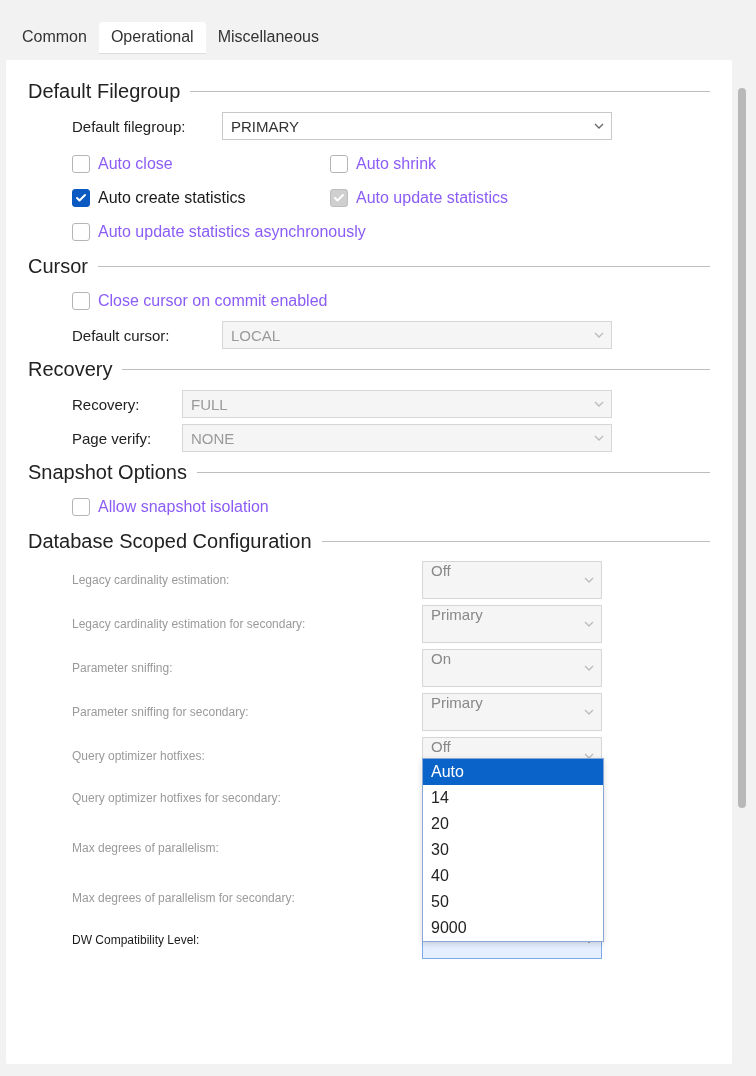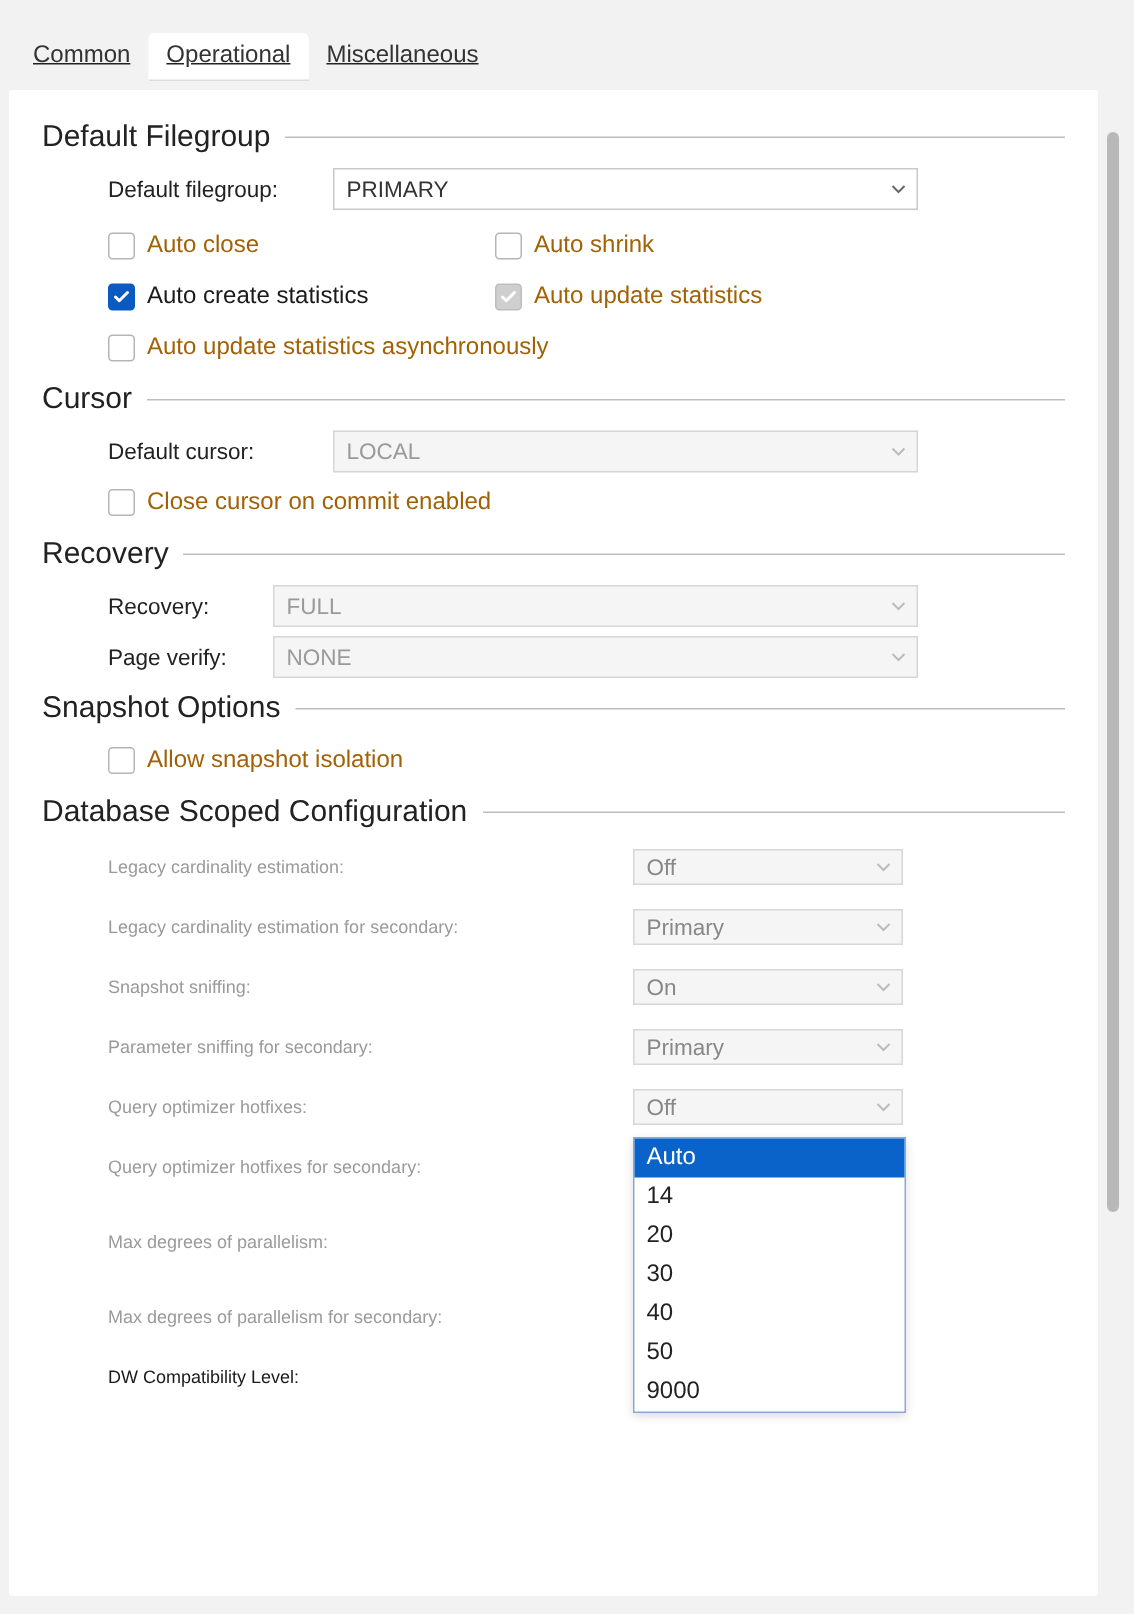--- a/index.html
+++ b/index.html
@@ -11,21 +11,20 @@
     font-size: 15px;
     background: #f2f2f2;
     color: #222;
     overflow: hidden;
   }
   .canvas {
     position: relative;
     width: 756px;
     height: 1076px;
     background: #f2f2f2;
-    text-decoration: underline;
   }
   .tabs {
     display: flex;
     align-items: flex-end;
     padding: 22px 0 0 10px;
   }
   .tab {
     padding: 6px 12px 8px 12px;
     color: #333;
     font-size: 16px;
@@ -125,47 +124,46 @@
   }
   .chk .box.checked-blue {
     background: #0a5ac2;
     border-color: #0a5ac2;
   }
   .chk .box.checked-grey {
     background: #cfcfcf;
     border-color: #bdbdbd;
   }
   .chk .box svg { display:block; }
-  .chk .txt { color: #a16207; font-size: 16px; }
+  .chk .txt { color: #8b5cf6; font-size: 16px; }
   .chk .txt.dark { color: #1a1a1a; font-weight: 500; }
 
   .dsc-row {
     display: flex;
     align-items: center;
     margin: 6px 0 6px 44px;
     min-height: 34px;
   }
   .dsc-label {
     width: 350px;
     color: #9a9a9a;
     font-size: 12px;
   }
   .dsc-label.dark { color: #1a1a1a; font-weight: 500; }
   .dsc-select-wrap {
     width: 180px;
   }
   .dsc-select {
     position: relative;
     width: 180px;
-    height: 24px;
+    height: 38px;
     border: 1px solid #d6d6d6;
     background: #f5f5f5;
     color: #888;
     display: flex;
-    align-items: center;
     padding: 0 26px 0 8px;
     box-sizing: border-box;
   }
   .dsc-select .chev { position:absolute; right:6px; top:50%; transform:translateY(-50%); color:#bbb; }
   .dsc-select.accent {
     background: #e6efff;
     border-color: #7da9e8;
     color: #333;
   }
   .dsc-select.accent .chev { color:#555; }
@@ -266,36 +264,36 @@
         </span>
       </div>
     </div>
 
     <div class="section">
       <div class="section-header">
         <span class="section-title">Cursor</span>
         <span class="section-line"></span>
       </div>
       <div class="row">
+        <span class="chk" style="min-width:auto">
+          <span class="box"></span>
+          <span class="txt">Close cursor on commit enabled</span>
+        </span>
+      </div>
+      <div class="row">
         <span class="label">Default cursor:</span>
         <div class="select disabled">
           <span>LOCAL</span>
           <span class="chev">
               <svg width="12" height="12" viewBox="0 0 12 12">
                 <path d="M2 4l4 4 4-4" stroke="currentColor" stroke-width="1.3" fill="none"></path>
               </svg>
             </span>
         </div>
       </div>
-      <div class="row">
-        <span class="chk" style="min-width:auto">
-          <span class="box"></span>
-          <span class="txt">Close cursor on commit enabled</span>
-        </span>
-      </div>
     </div>
 
     <div class="section">
       <div class="section-header">
         <span class="section-title">Recovery</span>
         <span class="section-line"></span>
       </div>
       <div class="row">
         <span class="label" style="min-width:110px">Recovery:</span>
         <div class="select disabled" style="max-width:430px">
@@ -361,21 +359,21 @@
             <span class="chev">
                 <svg width="12" height="12" viewBox="0 0 12 12">
                   <path d="M2 4l4 4 4-4" stroke="currentColor" stroke-width="1.3" fill="none"></path>
                 </svg>
               </span>
           </div>
         </div>
       </div>
 
       <div class="dsc-row">
-        <span class="dsc-label">Snapshot sniffing:</span>
+        <span class="dsc-label">Parameter sniffing:</span>
         <div class="dsc-select-wrap">
           <div class="dsc-select">
             <span>On</span>
             <span class="chev">
                 <svg width="12" height="12" viewBox="0 0 12 12">
                   <path d="M2 4l4 4 4-4" stroke="currentColor" stroke-width="1.3" fill="none"></path>
                 </svg>
               </span>
           </div>
         </div>

